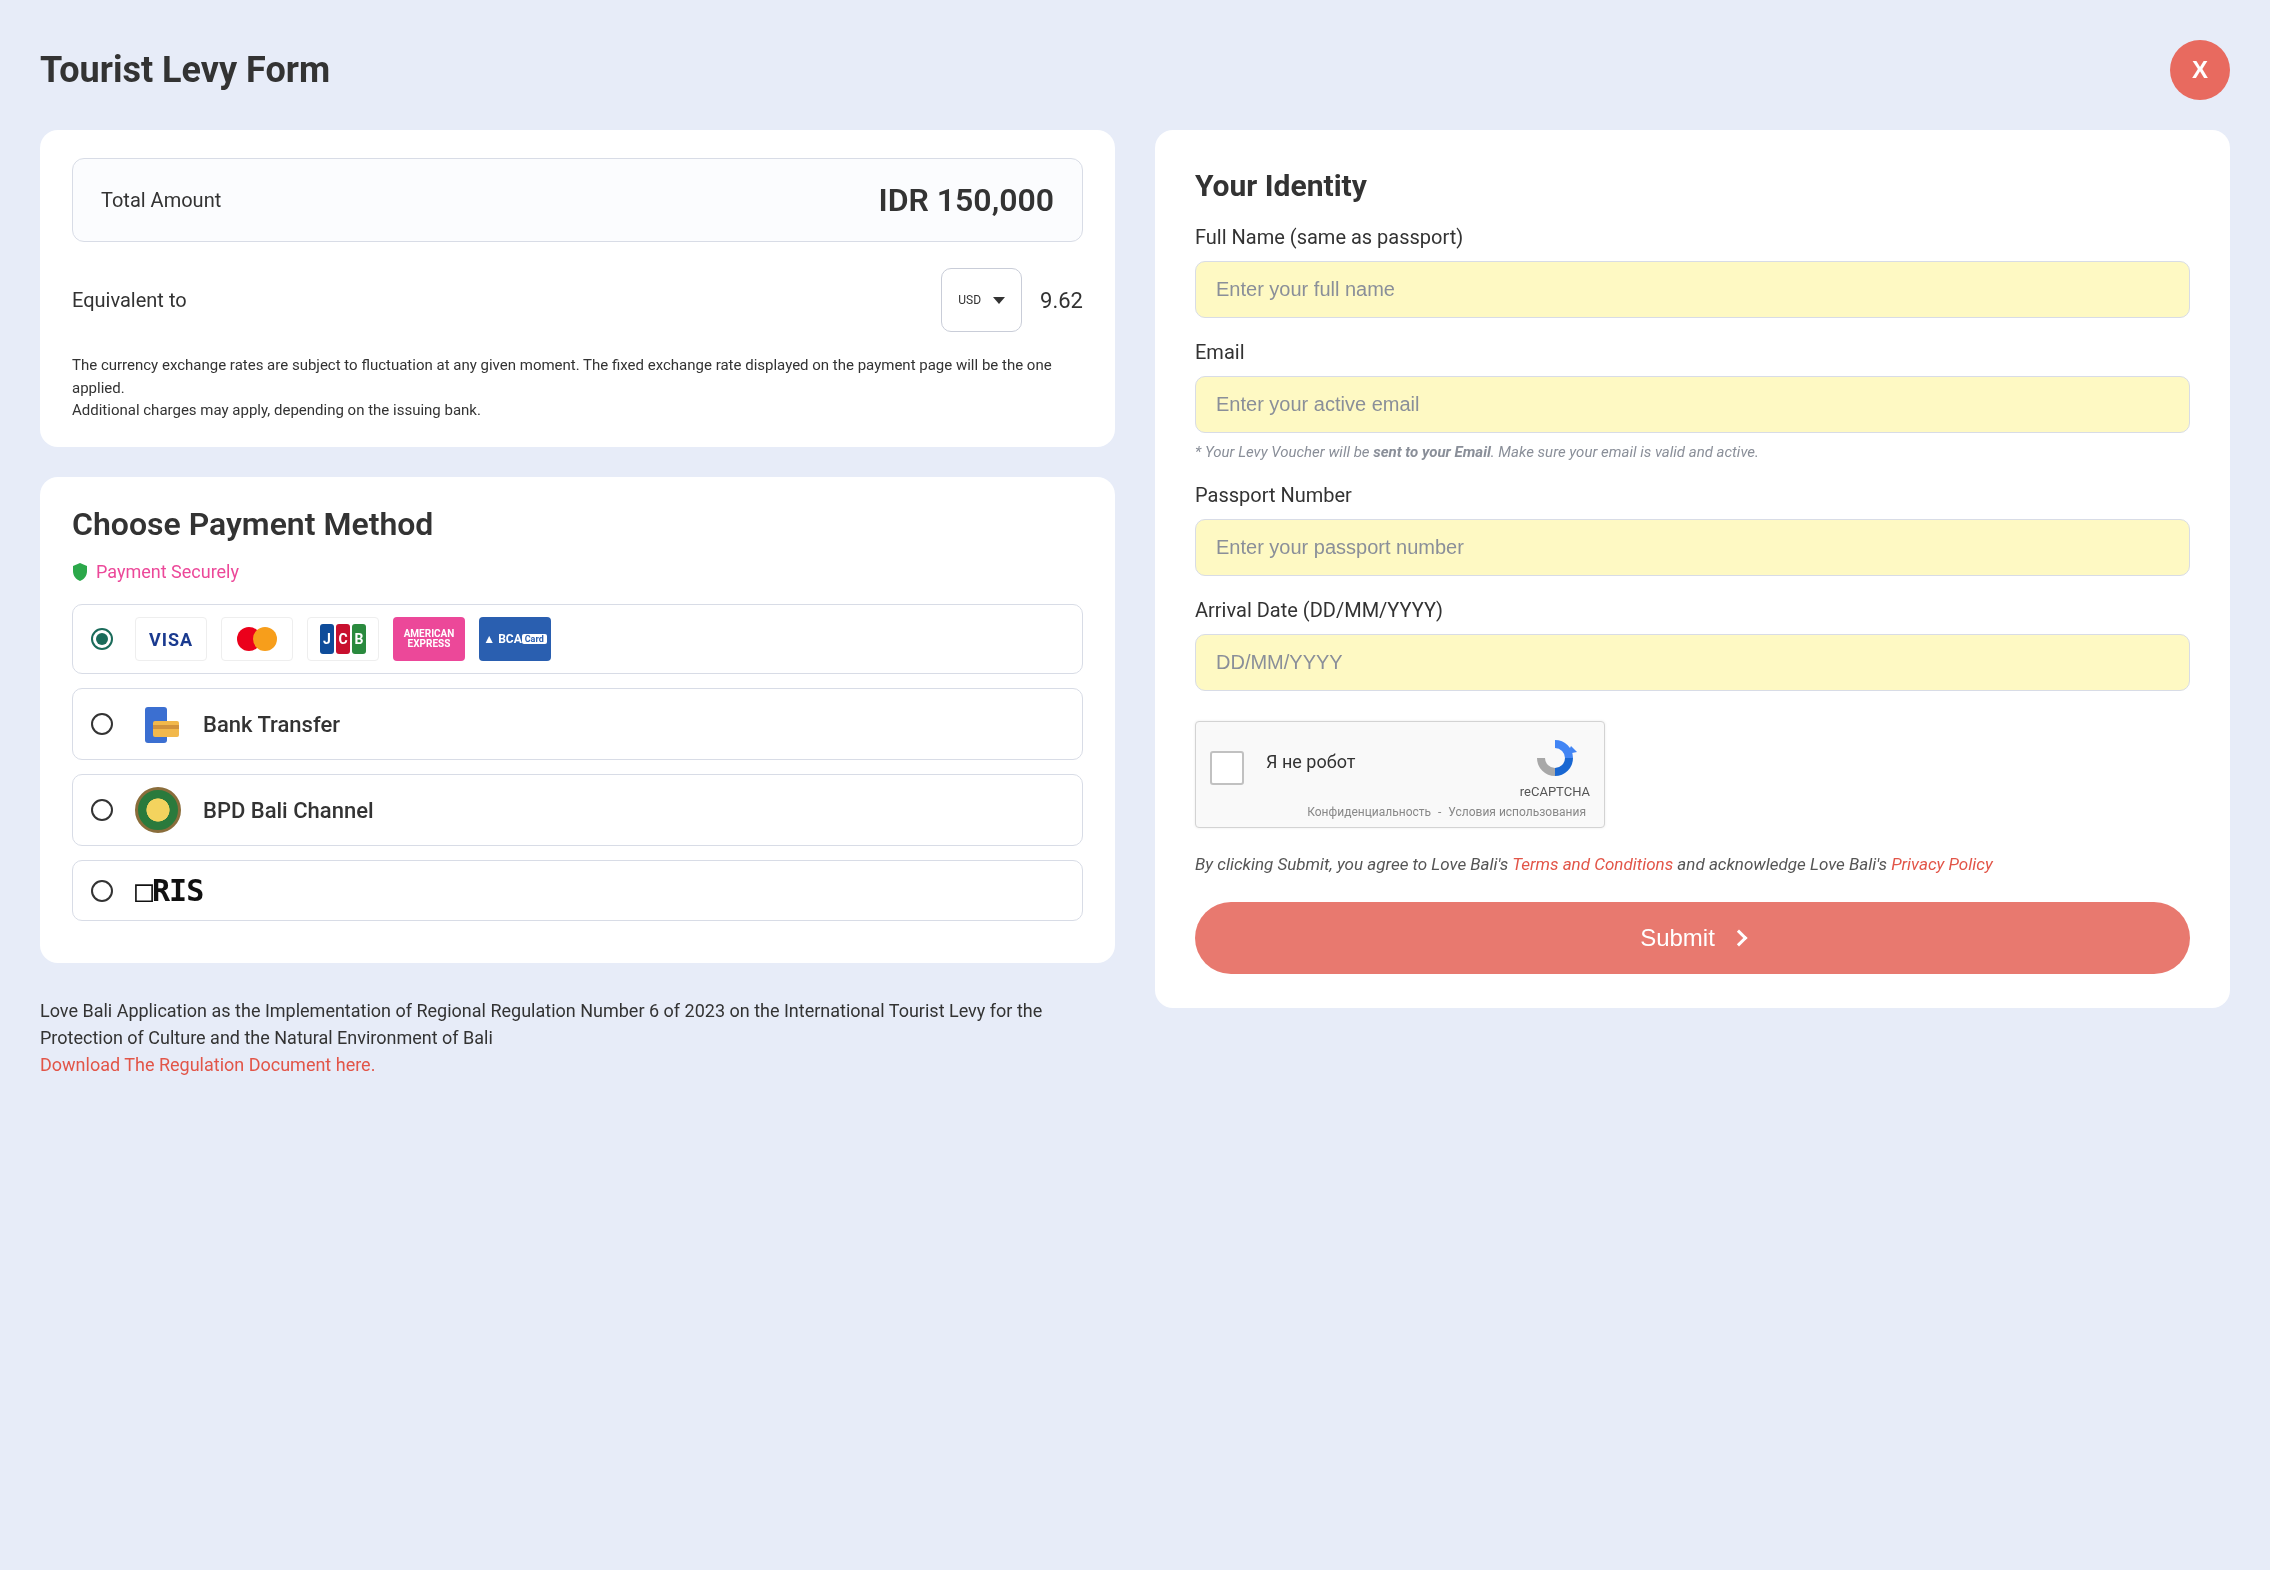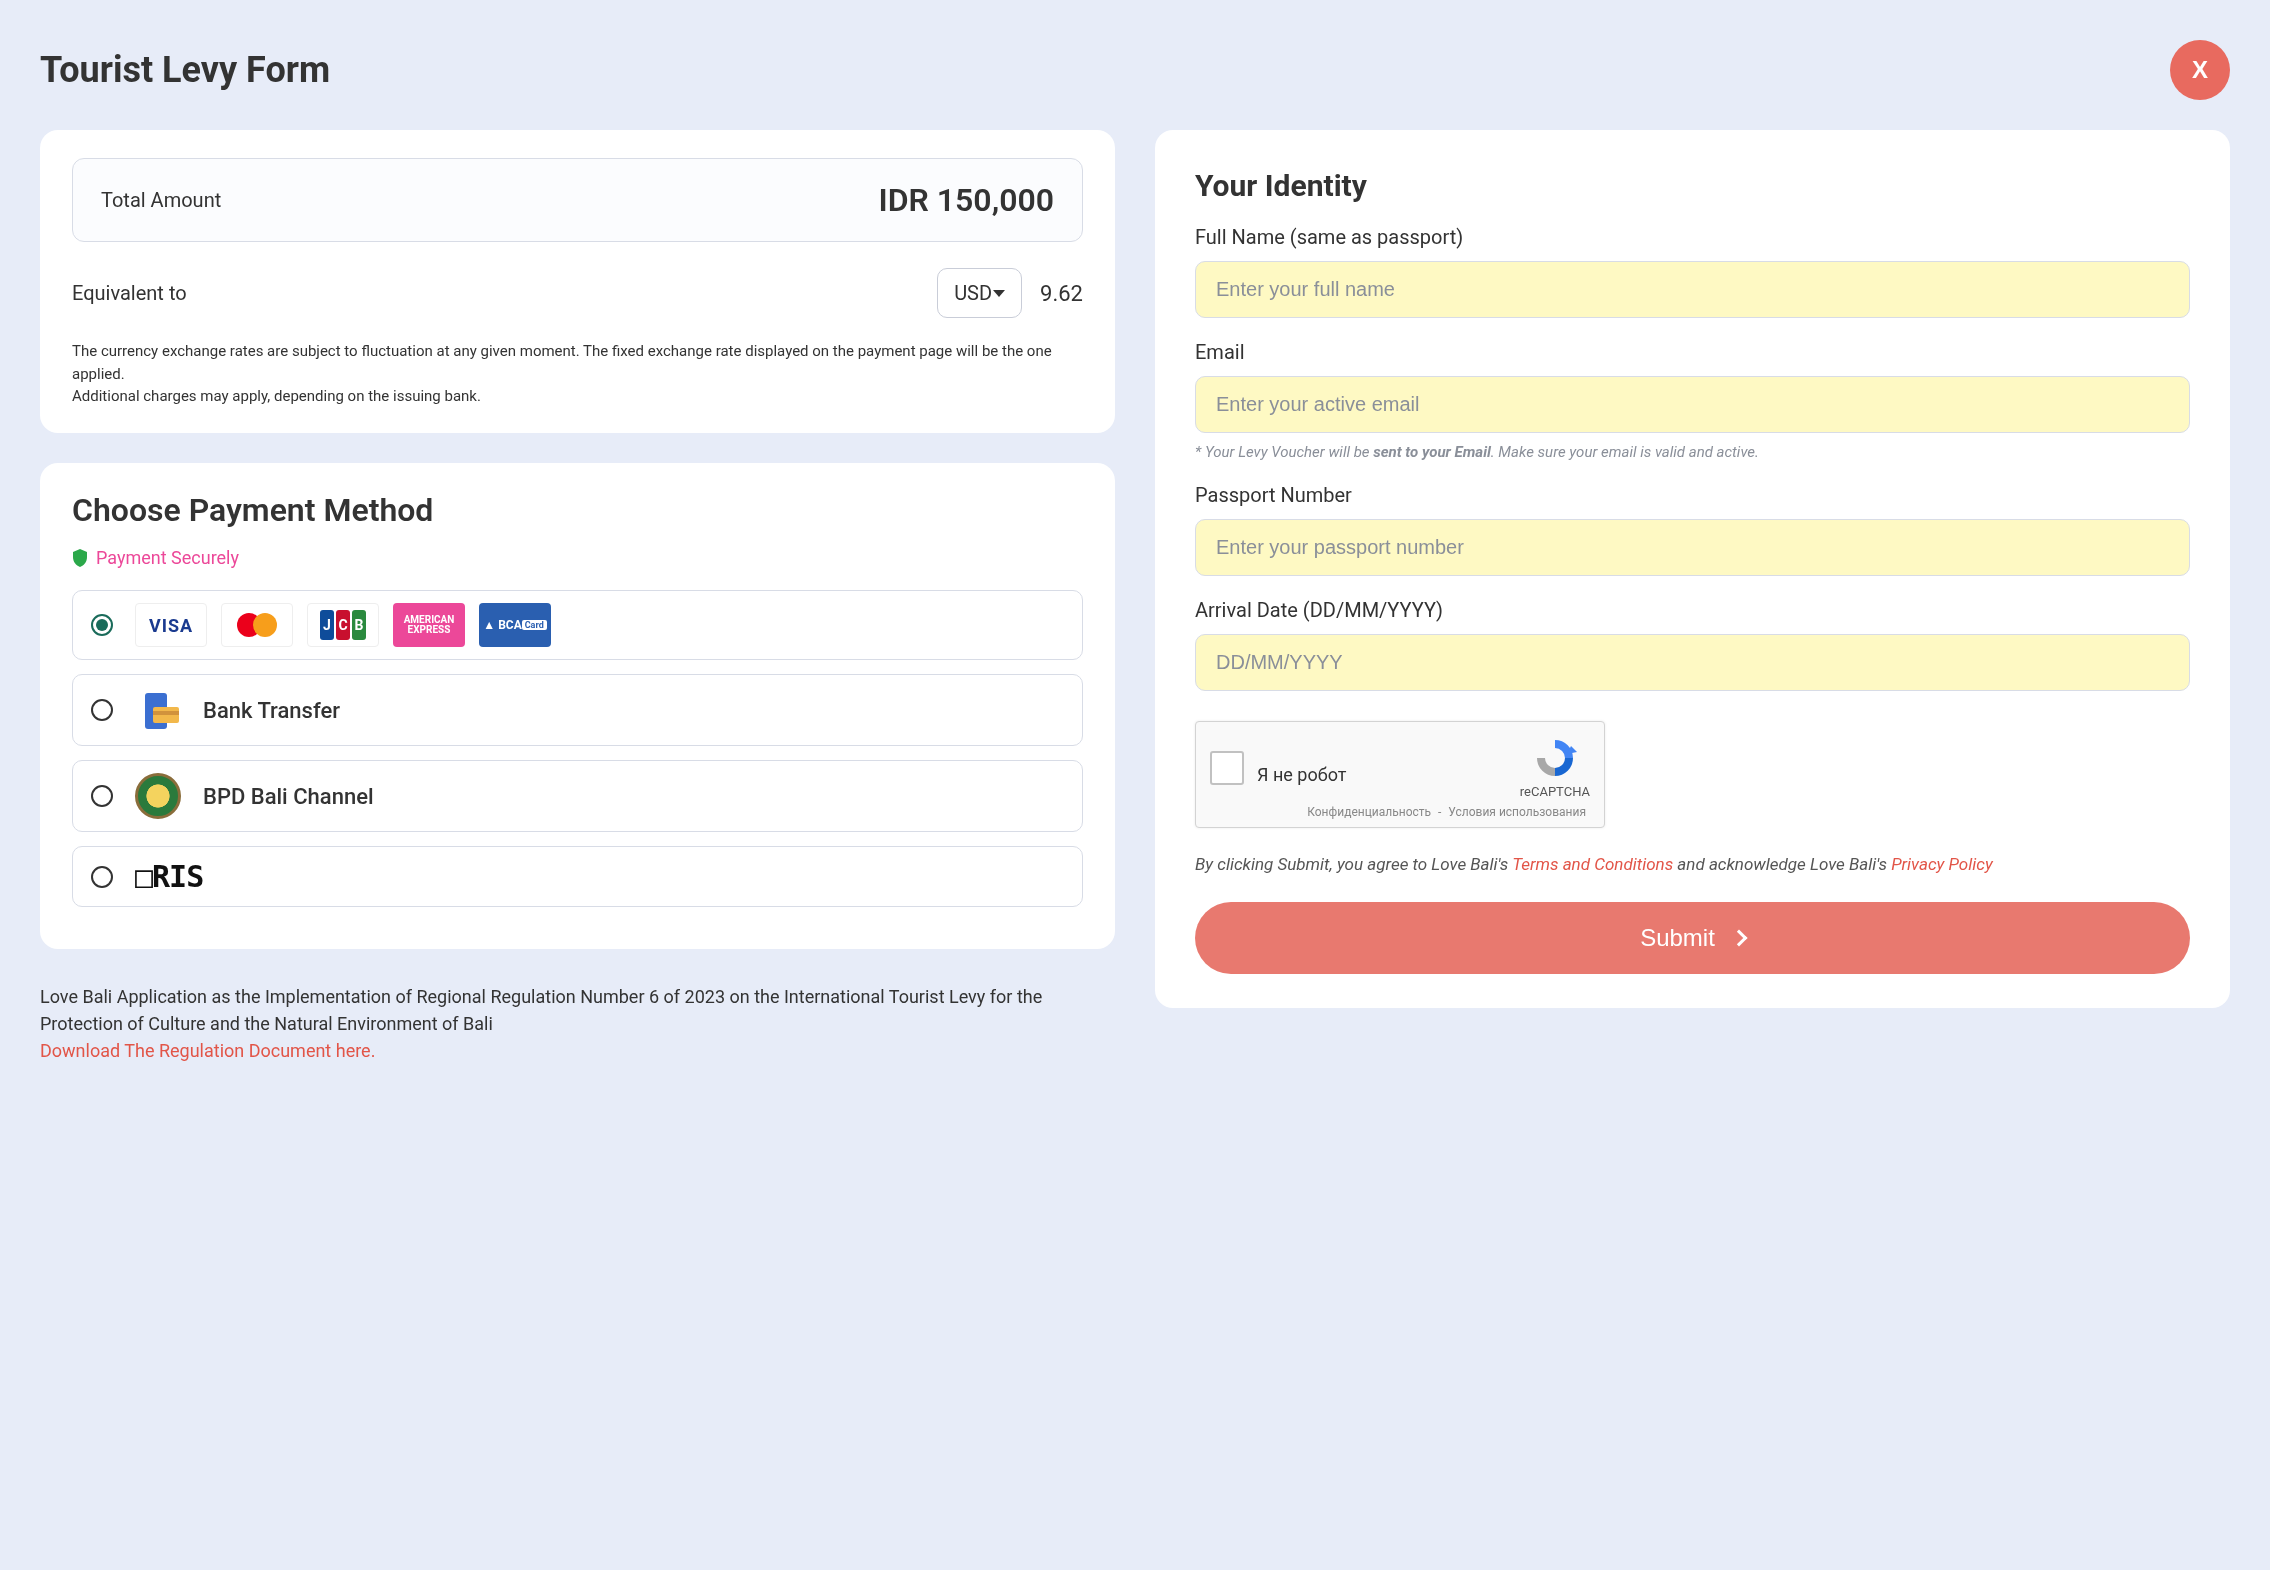--- a/index.html
+++ b/index.html
@@ -61,25 +61,25 @@
     display: flex;
     justify-content: space-between;
     align-items: center;
     margin-top: 26px;
   }
   .equiv-label { font-size: 20px; }
   .equiv-right { display: flex; align-items: center; gap: 18px; }
   .currency-select {
     border: 1px solid #c9cdd8;
     border-radius: 10px;
-    padding: 12px 16px;
-    font-size: 20px;
-    display: flex;
-    align-items: center;
-    gap: 1px;
+    padding: 24px 16px;
+    font-size: 12px;
+    display: flex;
+    align-items: center;
+    gap: 12px;
     cursor: pointer;
   }
   .caret-down {
     display: inline-block;
     width: 0; height: 0;
     border-left: 6px solid transparent;
     border-right: 6px solid transparent;
     border-top: 7px solid #333;
   }
   .equiv-amount { font-size: 22px; }
@@ -182,21 +182,21 @@
     width: 410px;
     border: 1px solid #d3d3d3;
     border-radius: 4px;
     background: #f9f9f9;
     padding: 14px 14px 8px;
     margin-top: 30px;
     margin-bottom: 24px;
     box-shadow: 0 0 3px rgba(0,0,0,0.08);
   }
   .recaptcha-top { display: flex; align-items: center; justify-content: space-between; }
-  .recaptcha-left { display:flex; align-items:flex-end; gap:13px;}
+  .recaptcha-left { display:flex; align-items:flex-start; gap:22px;}
   .recaptcha-check {
     width: 34px; height: 34px;
     border: 2px solid #c1c1c1;
     border-radius: 3px;
     background: #fff;
     cursor: pointer;
   }
   .recaptcha-text { font-size: 18px; color: #333; }
   .recaptcha-right { text-align: center; }
   .recaptcha-logo { width: 44px; height:44px; margin: 0 auto 4px; position:relative;}

